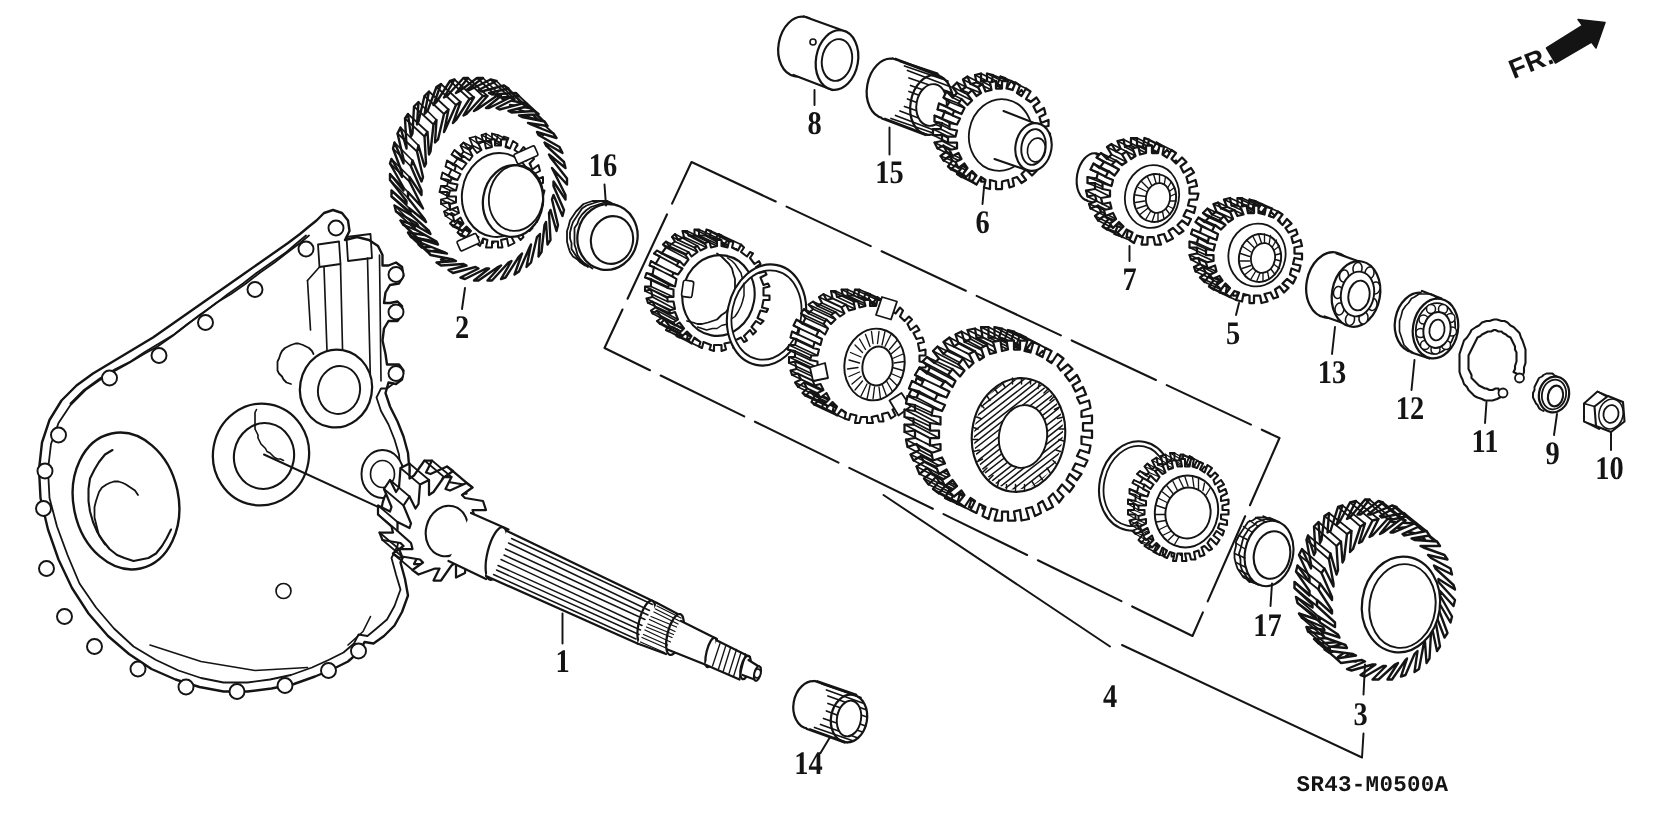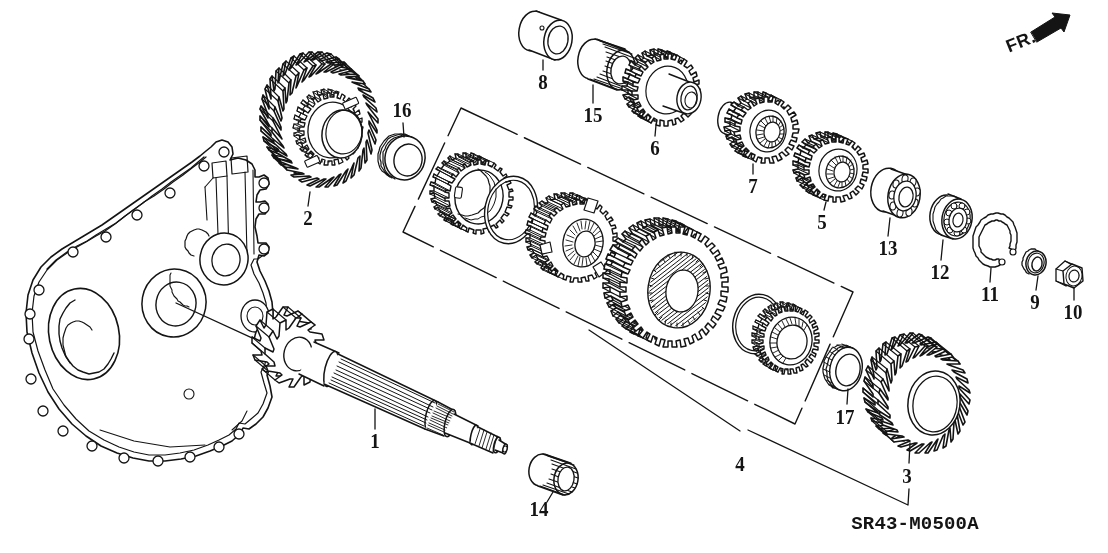--- a/index.html
+++ b/index.html
@@ -23,21 +23,21 @@
     position: absolute; left: 1021px; top: 42px;
     transform: translate(-50%, -50%) rotate(-22deg);
     font-family: "Liberation Sans", sans-serif;
     font-weight: 700; font-size: 18px; color: #141414;
     letter-spacing: 0.5px;
   }
   .part-code {
     position: absolute; left: 915px; top: 524px;
     transform: translate(-50%, -50%);
     font-family: "Liberation Mono", monospace;
-    font-weight: 700; font-size: 19px; color: #141414;
+    font-weight: 700; font-size: 15px; color: #141414;
     letter-spacing: 0.2px; white-space: nowrap;
   }
 </style>
 </head>
 <body>
 
 <div class="stage">
   <svg width="1108" height="553" viewBox="0 0 1108 553">
   <g fill="none" stroke="#141414" stroke-width="1.5" stroke-linejoin="round" stroke-linecap="round">
 <g>

